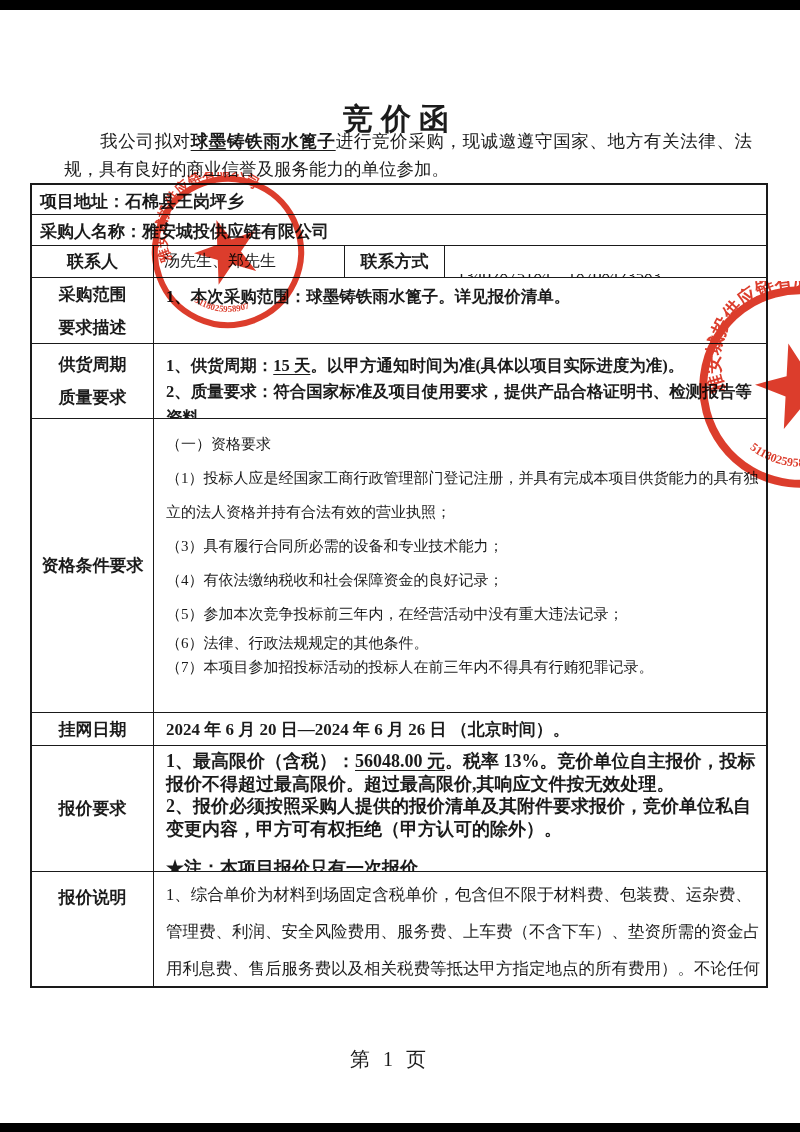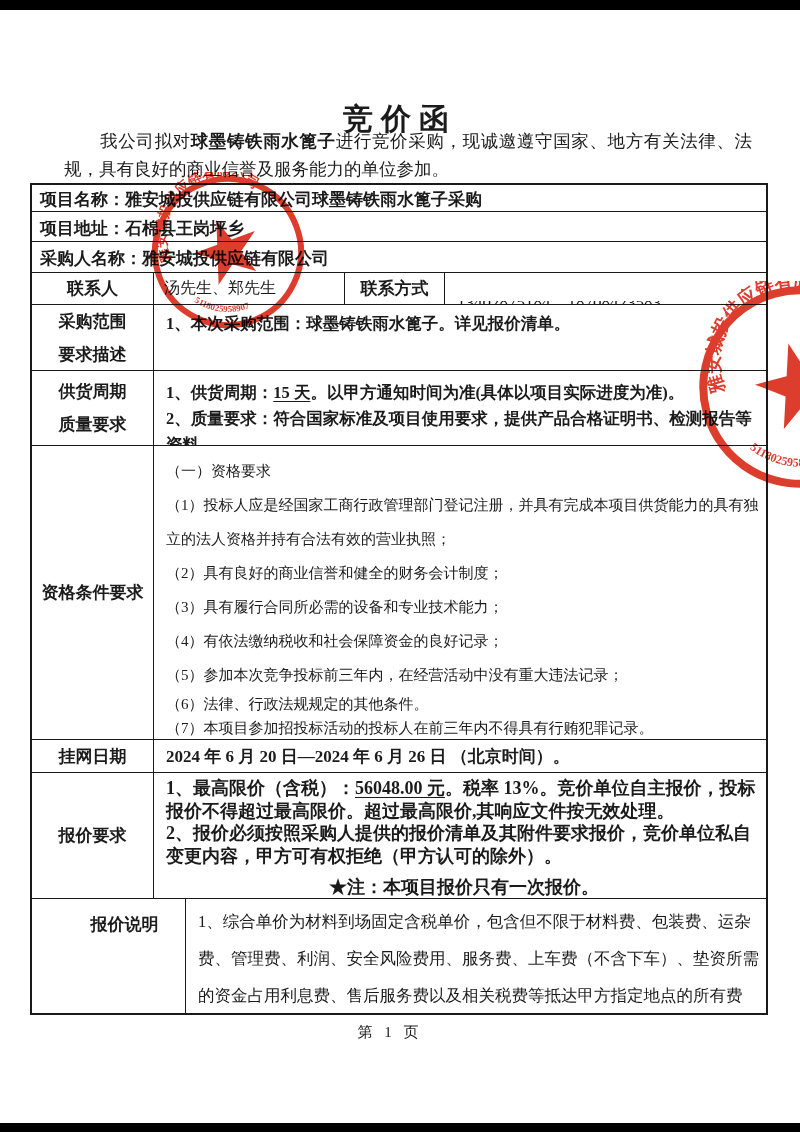--- a/index.html
+++ b/index.html
@@ -14,21 +14,21 @@
   #bar-bottom{top:1123px;height:9px;}
 
   .title{
     position:absolute;top:99px;left:0;right:0;text-align:center;
     font-size:30px;font-weight:bold;letter-spacing:8px;
   }
   .intro{
     position:absolute;top:128px;left:64px;width:688px;
     font-size:17.5px;line-height:27.5px;text-align:justify;text-indent:36px;
   }
-  .intro .u{font-weight:bold;text-underline-offset:3px;}
+  .intro .u{font-weight:bold;text-decoration:underline;text-underline-offset:3px;}
 
   
   .tbl{
     position:absolute;left:30px;top:183px;width:738px;
     border:2px solid #1a1a1a;box-sizing:border-box;background:transparent;
   }
   .trow{display:flex;border-bottom:1.6px solid #1a1a1a;box-sizing:border-box;}
   .trow:last-child{border-bottom:none;}
   .cell{box-sizing:border-box;overflow:hidden;}
   .lab{
@@ -45,53 +45,47 @@
   .c-method-lab{width:100px;border-right:1.6px solid #1a1a1a;flex:none;display:flex;align-items:center;justify-content:center;font-weight:bold;font-size:17px;}
   .c-method-val{flex:1;display:flex;align-items:center;padding-left:12px;font-size:17px;margin-top:28px;}
   .lab2line span{line-height:33px;}
   .scope-content{padding-top:8px;font-weight:bold;font-size:16.5px;}
   .supply-content{padding-top:9px;font-weight:bold;font-size:16.5px;line-height:26px;}
   .qual-content{padding-top:8px;font-size:15px;padding-right:6px;}
   .qual-content p{margin:0;line-height:34px;}
   .qual-content p.tight{line-height:24px;}
   .date-val{display:flex;align-items:center;font-weight:bold;font-size:17px;}
   .quote-content{padding-top:4px;font-weight:bold;font-size:18px;line-height:22.5px;padding-right:4px;}
-  .quote-content .note{margin-top:9px;text-align:center;}
+  .quote-content .note{margin-top:17px;}
   .desc-content{padding-top:4px;font-size:16.5px;line-height:37px;padding-right:4px;}
   .u2{text-decoration:underline;text-underline-offset:3px;}
 
   .footer{
-    position:absolute;top:1023px;left:0;width:780px;text-align:center;
-    font-size:15px;letter-spacing:4px;
+    position:absolute;top:1046px;left:0;width:780px;text-align:center;
+    font-size:20px;letter-spacing:4px;
   }
 
   
   .stamp{position:absolute;mix-blend-mode:multiply;opacity:0.92;}
   #stamp1{left:148px;top:172px;width:160px;height:160px;}
   #stamp2{left:694px;top:281px;width:212px;height:212px;}
   .stamp text{font-family:"Liberation Serif","DejaVu Serif",serif;font-weight:bold;}
 </style>
 </head>
 <body>
 
 <div class="scan-bar" id="bar-top"></div>
 <div class="scan-bar" id="bar-bottom"></div>
 
 <div class="title">竞价函</div>
 
 <div class="intro"><span>我公司拟对</span><span class="u">球墨铸铁雨水篦子</span><span>进行竞价采购，现诚邀遵守国家、地方有关法律、法规，具有良好的商业信誉及服务能力的单位参加。</span></div>
 
 <div class="tbl">
 
-  <div class="trow r1">
-    <div class="cell fullrow" style="flex:1">
-        <span>项目名称：</span>
-        <span>雅安城投供应链有限公司球墨铸铁雨水篦子采购</span>
-      </div>
-  </div>
 
   <div class="trow r2">
     <div class="cell fullrow" style="flex:1">
         <span>项目地址：</span>
         <span>石棉县王岗坪乡</span>
       </div>
   </div>
 
   <div class="trow r3">
     <div class="cell fullrow" style="flex:1">
@@ -124,21 +118,20 @@
       <div><span>1、供货周期：</span><span class="u2">15 天</span><span>。以甲方通知时间为准(具体以项目实际进度为准)。</span></div>
       <div>2、质量要求：符合国家标准及项目使用要求，提供产品合格证明书、检测报告等资料。</div>
     </div>
   </div>
 
   <div class="trow r7">
     <div class="cell lab">资格条件要求</div>
     <div class="cell val qual-content">
       <p>（一）资格要求</p>
       <p>（1）投标人应是经国家工商行政管理部门登记注册，并具有完成本项目供货能力的具有独立的法人资格并持有合法有效的营业执照；</p>
-      <p>（2）具有良好的商业信誉和健全的财务会计制度；</p>
       <p>（3）具有履行合同所必需的设备和专业技术能力；</p>
       <p>（4）有依法缴纳税收和社会保障资金的良好记录；</p>
       <p>（5）参加本次竞争投标前三年内，在经营活动中没有重大违法记录；</p>
       <p class="tight">（6）法律、行政法规规定的其他条件。</p>
       <p class="tight">（7）本项目参加招投标活动的投标人在前三年内不得具有行贿犯罪记录。</p>
     </div>
   </div>
 
   <div class="trow r8">
     <div class="cell lab">挂网日期</div>
@@ -148,21 +141,21 @@
   <div class="trow r9">
     <div class="cell lab">报价要求</div>
     <div class="cell val quote-content">
       <div><span>1、最高限价（含税）：</span><span class="u2">56048.00 元</span><span>。税率 13%。竞价单位自主报价，投标报价不得超过最高限价。超过最高限价,其响应文件按无效处理。</span></div>
       <div>2、报价必须按照采购人提供的报价清单及其附件要求报价，竞价单位私自变更内容，甲方可有权拒绝（甲方认可的除外）。</div>
       <div class="note">★注：本项目报价只有一次报价。</div>
     </div>
   </div>
 
   <div class="trow r10">
-    <div class="cell lab" style="justify-content:flex-start;padding-top:14px;margin-left:32px;">报价说明</div>
+    <div class="cell lab" style="justify-content:flex-start;padding-top:14px;">报价说明</div>
     <div class="cell val desc-content">1、综合单价为材料到场固定含税单价，包含但不限于材料费、包装费、运杂费、管理费、利润、安全风险费用、服务费、上车费（不含下车）、垫资所需的资金占用利息费、售后服务费以及相关税费等抵达甲方指定地点的所有费用）。不论任何因素，在</div>
   </div>
 
 </div>
 
 <svg id="stamp1" class="stamp" viewBox="0 0 160 160">
   <g transform="rotate(-20 80 80)">
     <circle cx="80" cy="80" r="73" fill="none" stroke-width="6" stroke="#d92c1a"></circle>
     <path id="arcTop1" d="M 24.85 70.28 A 56 56 0 1 1 135.15 70.28" fill="none"></path>
     <path id="arcBot1" d="M 28.04 110 A 60 60 0 0 0 131.96 110" fill="none"></path>

